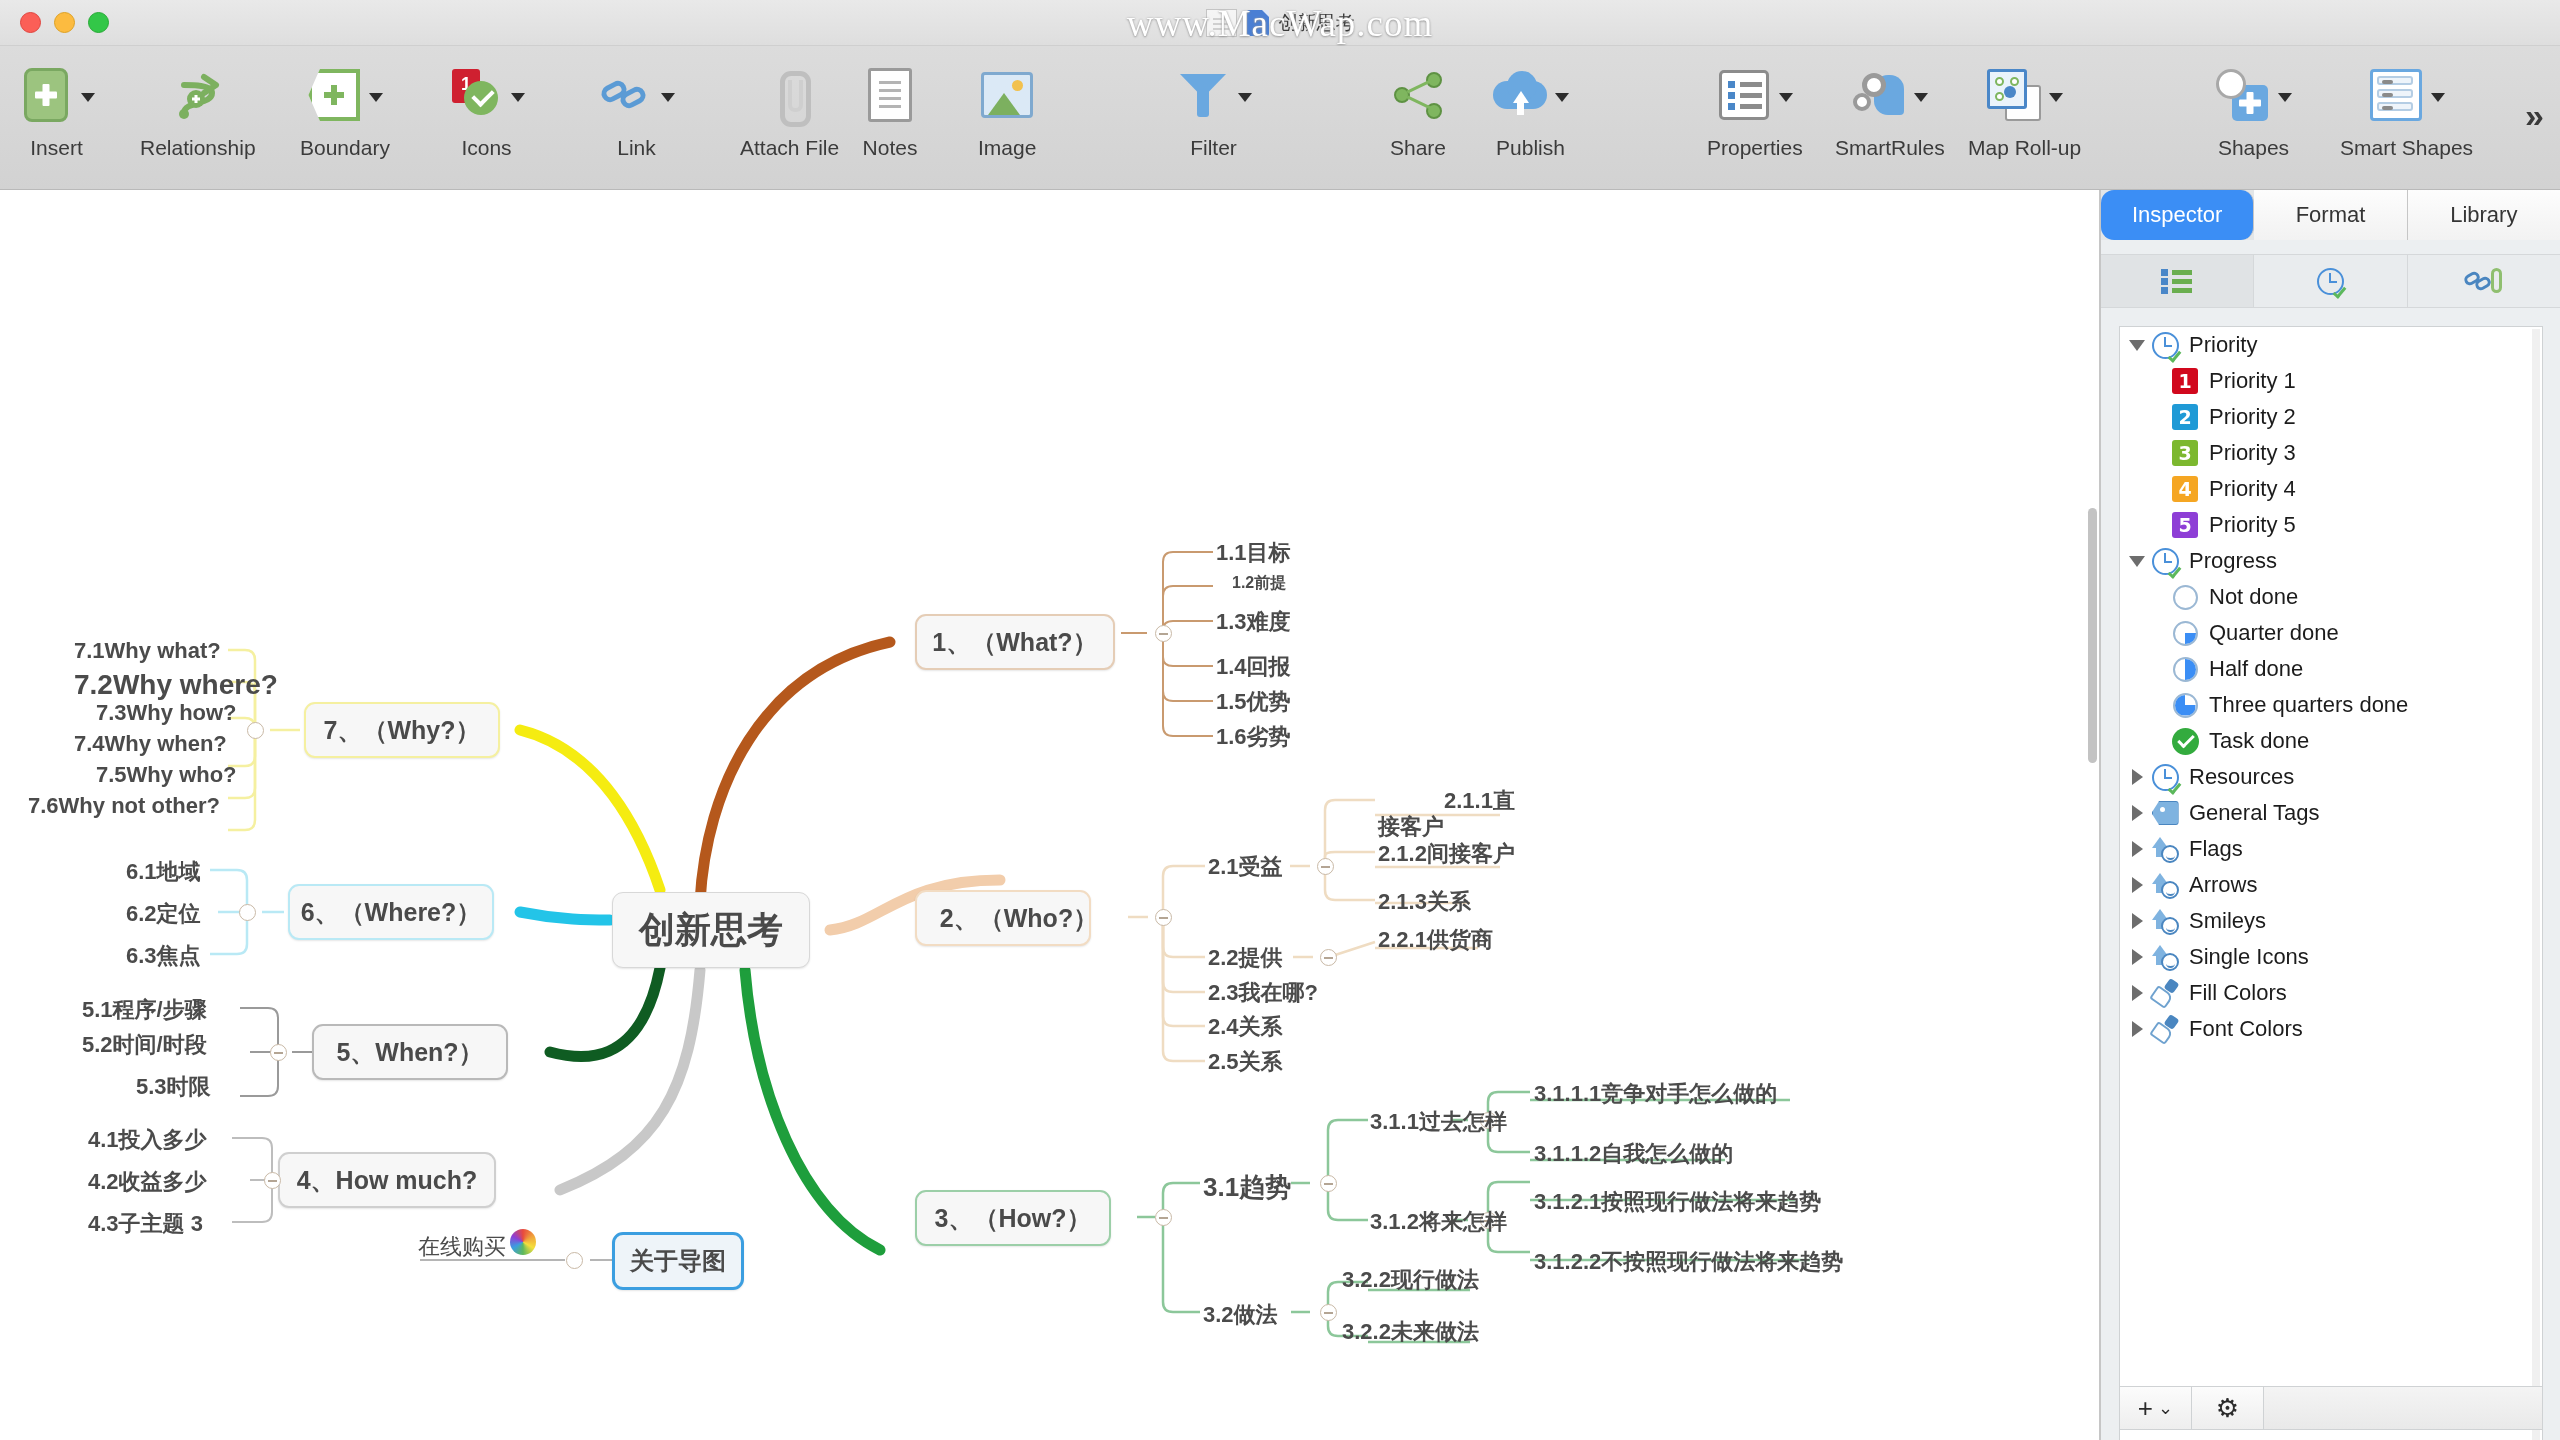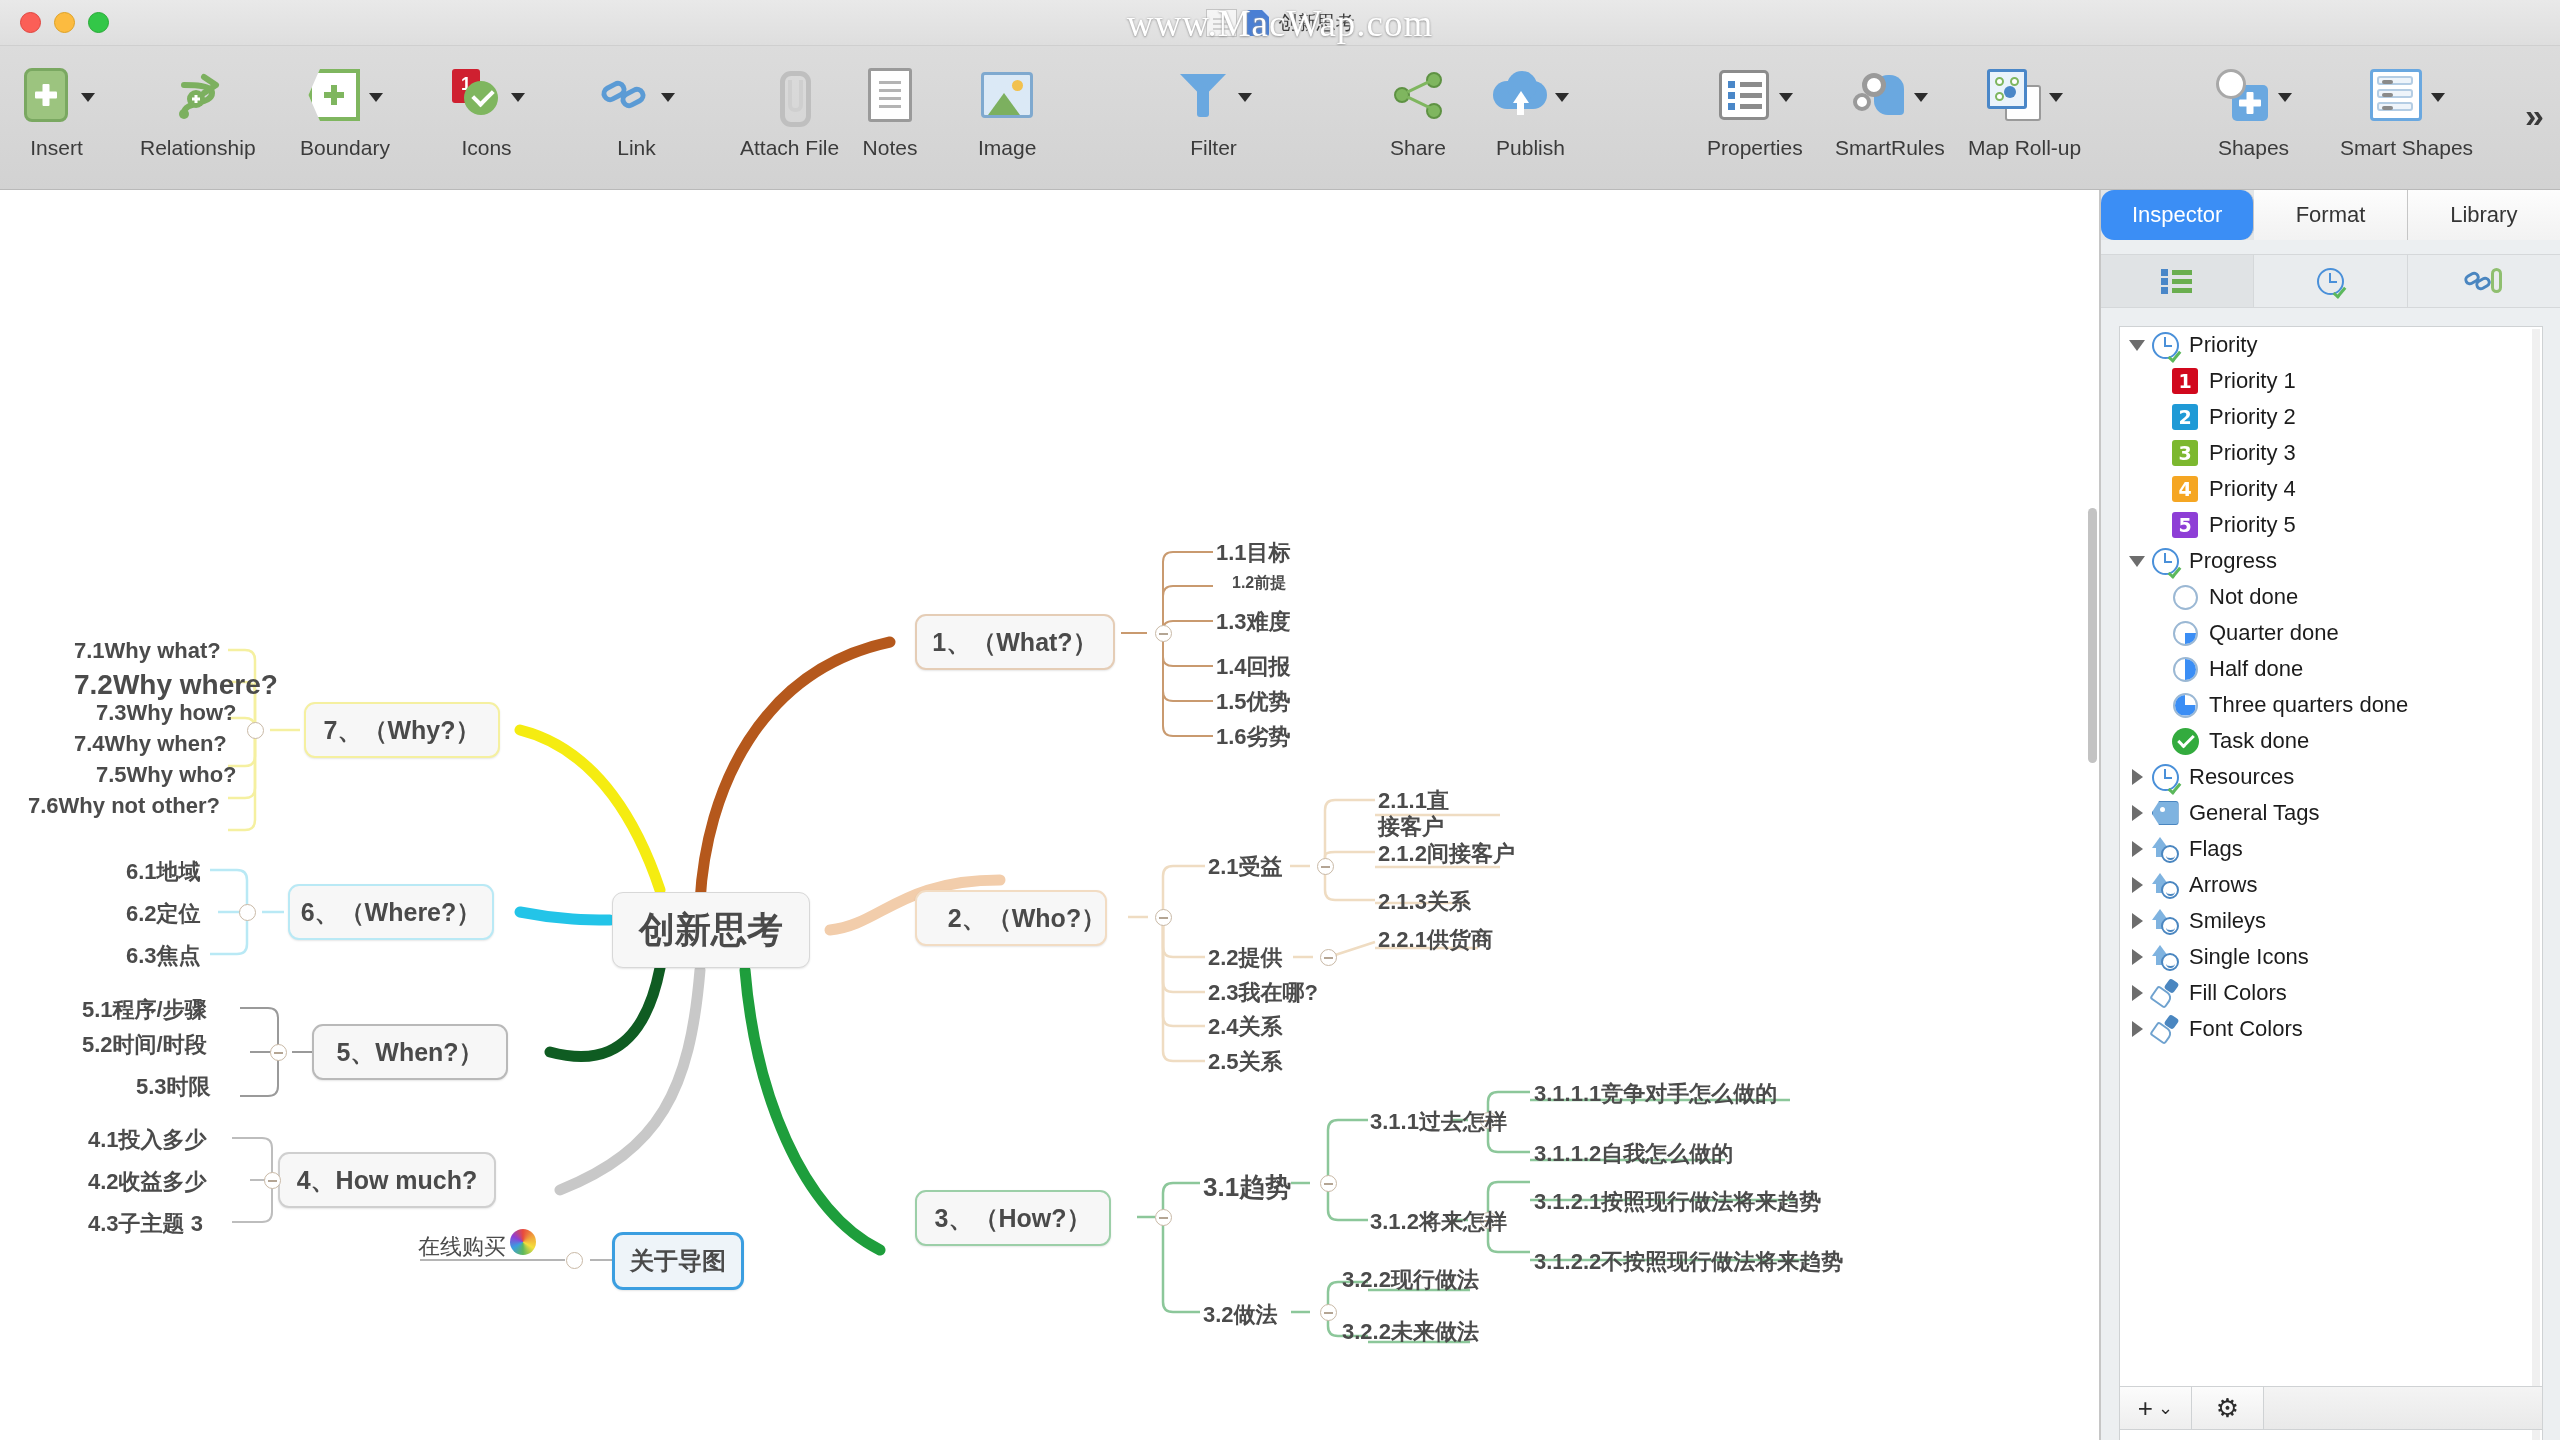--- a/index.html
+++ b/index.html
@@ -502,21 +502,21 @@
 
       <g stroke="#b5b5b5" stroke-width="2" fill="none">
         <path d="M420,1070 L565,1070"></path>
         <path d="M590,1070 L612,1070"></path>
       </g>
     </svg>
 
     <div class="node node-box central">创新思考</div>
 
     <div class="node node-box lvl1" style="left:915px;top:424px;width:200px;border-color:#e5cdb6;">1、（What?）</div>
-    <div class="node node-box lvl1" style="left:915px;top:700px;width:192px;border-color:#f2dcc3;padding-left:32px;">2、（Who?）</div>
+    <div class="node node-box lvl1" style="left:915px;top:700px;width:176px;border-color:#f2dcc3;padding-left:32px;">2、（Who?）</div>
     <div class="node node-box lvl1" style="left:915px;top:1000px;width:196px;border-color:#9ccfa8;">3、（How?）</div>
     <div class="node node-box lvl1" style="left:278px;top:962px;width:218px;border-color:#cfcfcf;">4、How much?</div>
     <div class="node node-box lvl1" style="left:312px;top:834px;width:196px;border-color:#b9b9b9;">5、When?）</div>
     <div class="node node-box lvl1" style="left:288px;top:694px;width:206px;border-color:#b9e9f5;">6、（Where?）</div>
     <div class="node node-box lvl1" style="left:304px;top:512px;width:196px;border-color:#f5f0a0;">7、（Why?）</div>
     <div class="node node-box lvl1" style="left:612px;top:1042px;width:132px;height:58px;font-size:24px;border:3px solid #3b9ee0;background:#eef4f9;">关于导图</div>
 
     <div class="knob minus" style="left:1155px;top:435px;"></div>
     <div class="knob minus" style="left:1155px;top:719px;"></div>
     <div class="knob minus" style="left:1317px;top:668px;"></div>
@@ -537,21 +537,21 @@
     <div class="label" style="left:1216px;top:417px;font-size:22px;">1.3难度</div>
     <div class="label" style="left:1216px;top:462px;font-size:22px;">1.4回报</div>
     <div class="label" style="left:1216px;top:497px;font-size:22px;">1.5优势</div>
     <div class="label" style="left:1216px;top:532px;font-size:22px;">1.6劣势</div>
 
     <div class="label" style="left:1208px;top:662px;font-size:22px;">2.1受益</div>
     <div class="label" style="left:1208px;top:753px;font-size:22px;">2.2提供</div>
     <div class="label" style="left:1208px;top:788px;font-size:22px;">2.3我在哪?</div>
     <div class="label" style="left:1208px;top:822px;font-size:22px;">2.4关系</div>
     <div class="label" style="left:1208px;top:857px;font-size:22px;">2.5关系</div>
-    <div class="label" style="left:1378px;top:596px;font-size:22px;">2.1.1直</div>
+    <div class="label" style="left:1444px;top:596px;font-size:22px;">2.1.1直</div>
     <div class="label" style="left:1378px;top:622px;font-size:22px;">接客户</div>
     <div class="label" style="left:1378px;top:649px;font-size:22px;">2.1.2间接客户</div>
     <div class="label" style="left:1378px;top:697px;font-size:22px;">2.1.3关系</div>
     <div class="label" style="left:1378px;top:735px;font-size:22px;">2.2.1供货商</div>
 
     <div class="label" style="left:1203px;top:980px;font-size:26px;">3.1趋势</div>
     <div class="label" style="left:1203px;top:1110px;font-size:22px;">3.2做法</div>
     <div class="label" style="left:1370px;top:917px;font-size:22px;">3.1.1过去怎样</div>
     <div class="label" style="left:1370px;top:1017px;font-size:22px;">3.1.2将来怎样</div>
     <div class="label" style="left:1534px;top:889px;font-size:22px;">3.1.1.1竞争对手怎么做的</div>

